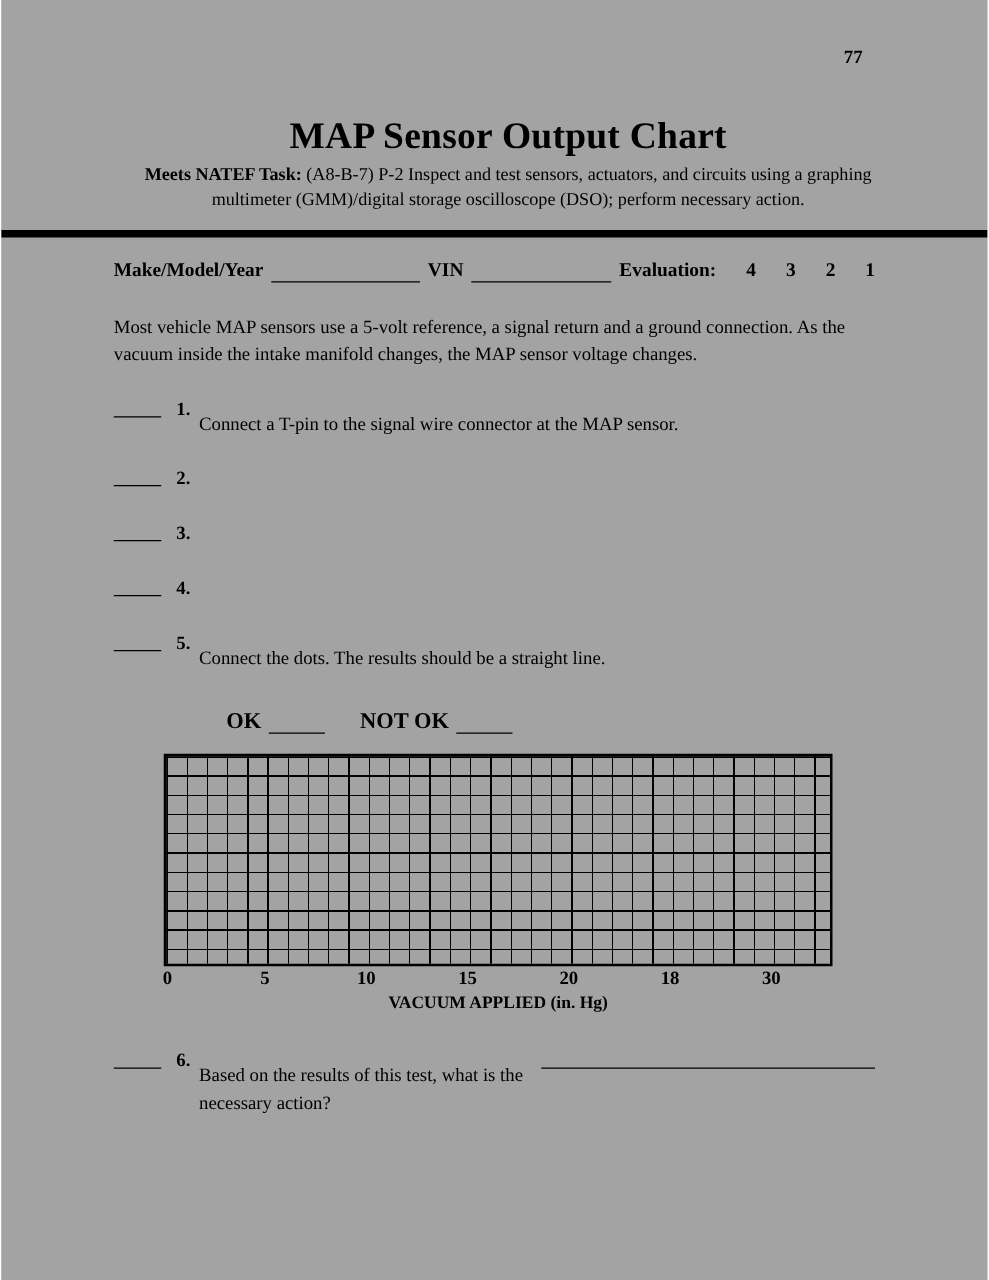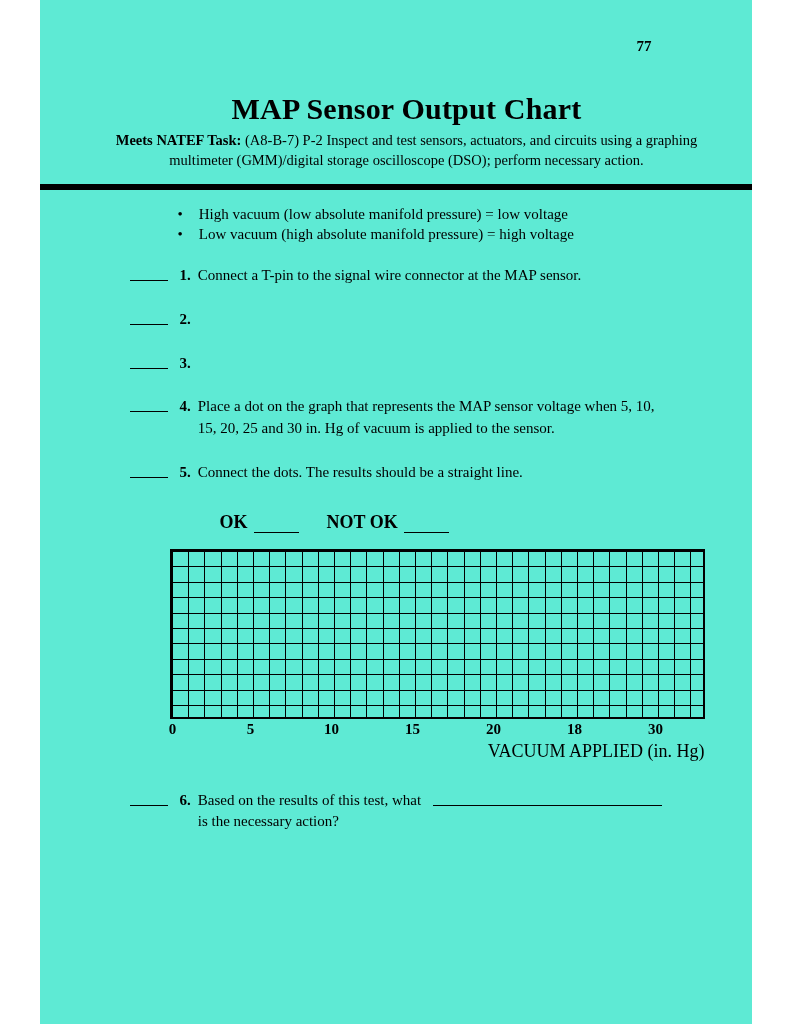--- a/index.html
+++ b/index.html
@@ -1,18 +1,18 @@
 <!DOCTYPE html>
 <html><head>
 <meta charset="utf-8">
 <style>
   * { margin:0; padding:0; box-sizing:border-box; }
   html,body { background:#ffffff; }
   .page {
-    width:712px; height:1024px; background:#5eead4; color:#000;
+    width:789px; height:1024px; background:#a3a3a3; color:#000;
     font-family:"Liberation Serif", serif; font-size:15px; position:relative;
     overflow:hidden; margin:0 auto;
   }
   .page-number { position:absolute; top:38px; right:100px; font-weight:bold; font-size:15px; }
   .header { text-align:center; padding-top:92px;padding-left:22px; }
   .doc-title { font-size:30px; font-weight:bold; letter-spacing:0.2px; }
   .natef { width:600px; margin:4px auto 0; font-size:14.5px; line-height:1.38; }
   .natef b { font-weight:bold;margin-top:15px; }
   .rule { height:6px; background:#000; margin-top:14px; width:100%; }
   .content { padding:0 90px; }
@@ -24,34 +24,34 @@
   .b140 { width:140px; } .b130 { width:132px; } .b45 { width:45px; }
   .eval-num { margin-left:24px; }
   .intro { margin-top:26px; line-height:1.45; }
   .bullets { margin:16px 0 0 48px; }
   .bullet-item { display:flex; margin-top:3px; }
   .bullet-item .dot::before { content:"\2022"; }
   .bullet-item .dot { margin-right:16px; }
   .step { display:flex; margin-top:22px; line-height:1.45; align-items:flex-start; }
   .step-blank { width:38px; border-bottom:1.5px solid #000; height:16px; flex:none; margin:0; }
   .step-num { font-weight:bold; margin:0 7px 0 12px; flex:none; }
-  .step-text { flex:1; }
+  .step-text { flex:1;margin-top:12px; }
   .ok-line { margin:28px 0 0 90px; font-weight:bold; font-size:18px; display:flex; align-items:flex-end; }
   .ok-line .gap { width:22px; }
   .chart-block { margin-top:16px; }
   .grid {
     width:535px; height:170px; margin-left:40px;
     border:2px solid #000;
     background-image:
       repeating-linear-gradient(to right, #000 0 1px, transparent 1px 16.2px),
       repeating-linear-gradient(to bottom, #000 0 1px, transparent 1px 15.4px);
   }
   .ticks { position:relative; height:20px; width:535px; margin-left:40px; font-weight:bold; font-size:15px; }
   .tick { position:absolute; top:2px; transform:translateX(-50%); }
-  .x-label { width:535px; margin-left:40px; text-align:right; font-weight:normal; font-size:18px; margin-top:2px; }
+  .x-label { width:535px; margin-left:40px; text-align:center; font-weight:bold; font-size:14px; margin-top:2px; }
   .step6 { margin-top:28px; }
   .tail-blank { flex:1; border-bottom:1.5px solid #000; height:16px; margin-left:6px; min-width:150px; }
 </style>
 </head>
 <body>
 
 <div class="page">
 
   <div class="page-number">77</div>
 
@@ -61,53 +61,54 @@
       <b>Meets NATEF Task:</b>
       <span>(A8-B-7) P-2  Inspect and test sensors, actuators, and circuits using a graphing multimeter (GMM)/digital storage oscilloscope (DSO); perform necessary action.</span>
     </div>
   </div>
 
   <div class="rule"></div>
 
   <div class="content">
 
 
+    <div class="form-line fl2">
+      <span>Make/Model/Year</span>
+      <span class="blank b140"></span>
+      <span>VIN</span>
+      <span class="blank b130"></span>
+      <span>Evaluation:</span>
+      <span class="eval-num">4</span>
+      <span class="eval-num">3</span>
+      <span class="eval-num">2</span>
+      <span class="eval-num">1</span>
+    </div>
 
+    <div class="intro">Most vehicle MAP sensors use a 5-volt reference, a signal return and a ground connection.  As the vacuum inside the intake manifold changes, the MAP sensor voltage changes.</div>
 
-    <div class="bullets">
-      <div class="bullet-item">
-        <span class="dot"></span>
-        <span>High vacuum (low absolute manifold pressure) = low voltage</span>
-      </div>
-      <div class="bullet-item">
-        <span class="dot"></span>
-        <span>Low vacuum (high absolute manifold pressure) = high voltage</span>
-      </div>
-    </div>
 
     <div class="step">
       <span class="step-blank"></span>
       <span class="step-num">1.</span>
       <span class="step-text">Connect a T-pin to the signal wire connector at the MAP sensor.</span>
     </div>
 
     <div class="step">
       <span class="step-blank"></span>
       <span class="step-num">2.</span>
     </div>
 
     <div class="step">
       <span class="step-blank"></span>
       <span class="step-num">3.</span>
     </div>
 
     <div class="step">
       <span class="step-blank"></span>
       <span class="step-num">4.</span>
-      <span class="step-text">Place a dot on the graph that represents the MAP sensor voltage when 5, 10, 15, 20, 25 and 30 in. Hg of vacuum is applied to the sensor.</span>
     </div>
 
     <div class="step">
       <span class="step-blank"></span>
       <span class="step-num">5.</span>
       <span class="step-text">Connect the dots.  The results should be a straight line.</span>
     </div>
 
     <div class="ok-line">
       <span>OK</span>

